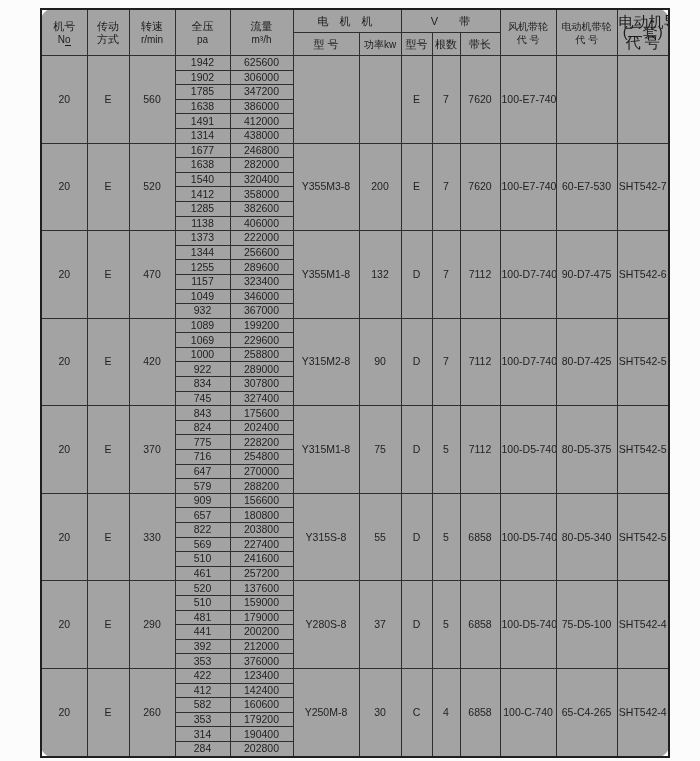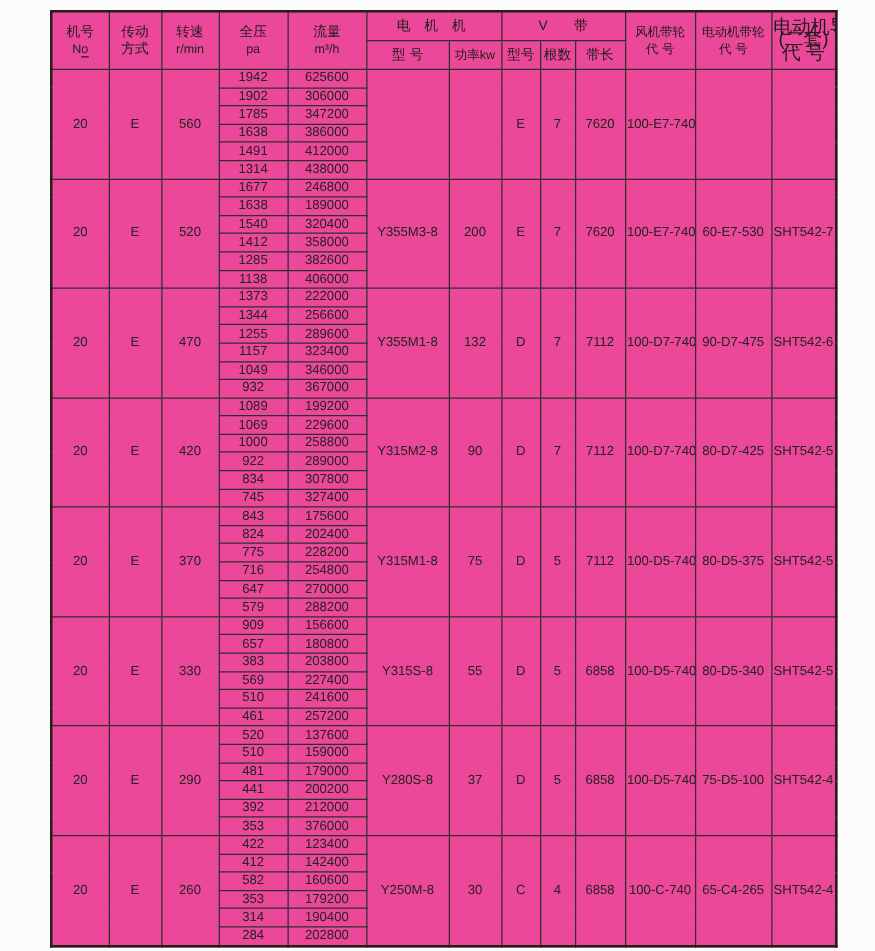--- a/index.html
+++ b/index.html
@@ -8,21 +8,22 @@
     background:#fcfcfc;
     font-family:"Liberation Sans","DejaVu Sans",sans-serif;
     color:#1c1c1c;
     position:relative;
   }
   .sheet{position:absolute;left:40px;top:8px;}
   table{
     border-collapse:collapse;
     table-layout:fixed;
     width:628px;
-    background:#ec4899;
+    background:#a3a3a3;
+    border-radius:15px;
   }
   th,td{
     border:1px solid #2e2e2e;
     text-align:center;
     vertical-align:middle;
     padding:0 1px;
     overflow:hidden;
     white-space:nowrap;
   }
   table{border:2px solid #1f1f1f;}
@@ -156,21 +157,21 @@
           <td rowspan="6">200</td>
           <td rowspan="6">E</td>
           <td rowspan="6">7</td>
           <td rowspan="6">7620</td>
           <td rowspan="6">100-E7-740</td>
           <td rowspan="6">60-E7-530</td>
           <td rowspan="6">SHT542-7</td>
         </tr>
         <tr>
           <td>1638</td>
-          <td>189000</td>
+          <td>282000</td>
         </tr>
         <tr>
           <td>1540</td>
           <td>320400</td>
         </tr>
         <tr>
           <td>1412</td>
           <td>358000</td>
         </tr>
         <tr>
@@ -299,21 +300,21 @@
           <td rowspan="6">6858</td>
           <td rowspan="6">100-D5-740</td>
           <td rowspan="6">80-D5-340</td>
           <td rowspan="6">SHT542-5</td>
         </tr>
         <tr>
           <td>657</td>
           <td>180800</td>
         </tr>
         <tr>
-          <td>383</td>
+          <td>822</td>
           <td>203800</td>
         </tr>
         <tr>
           <td>569</td>
           <td>227400</td>
         </tr>
         <tr>
           <td>510</td>
           <td>241600</td>
         </tr>

